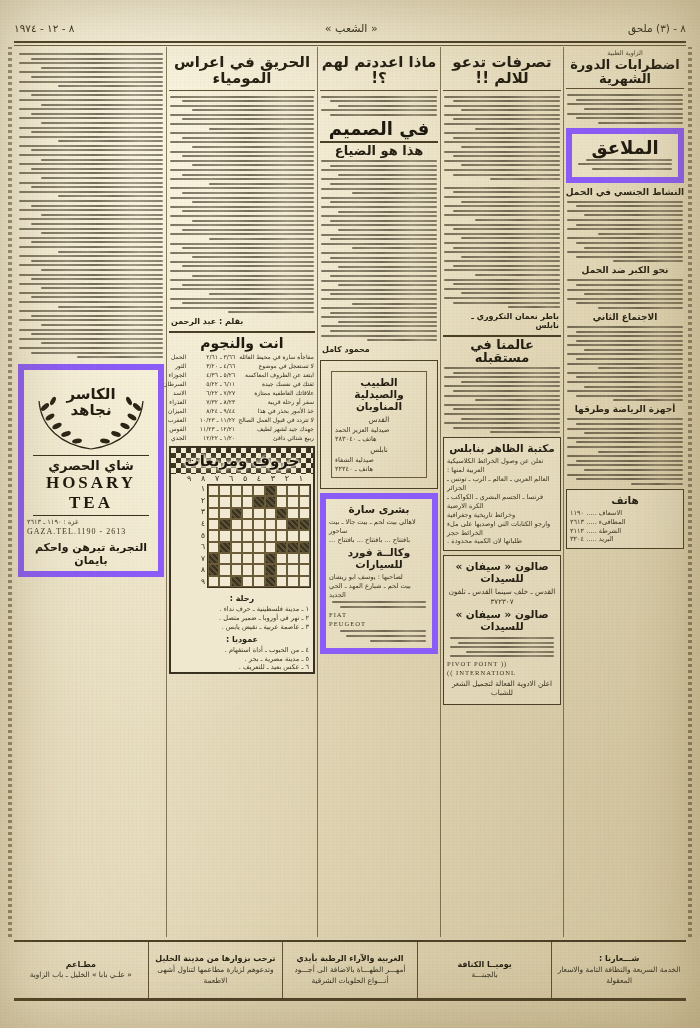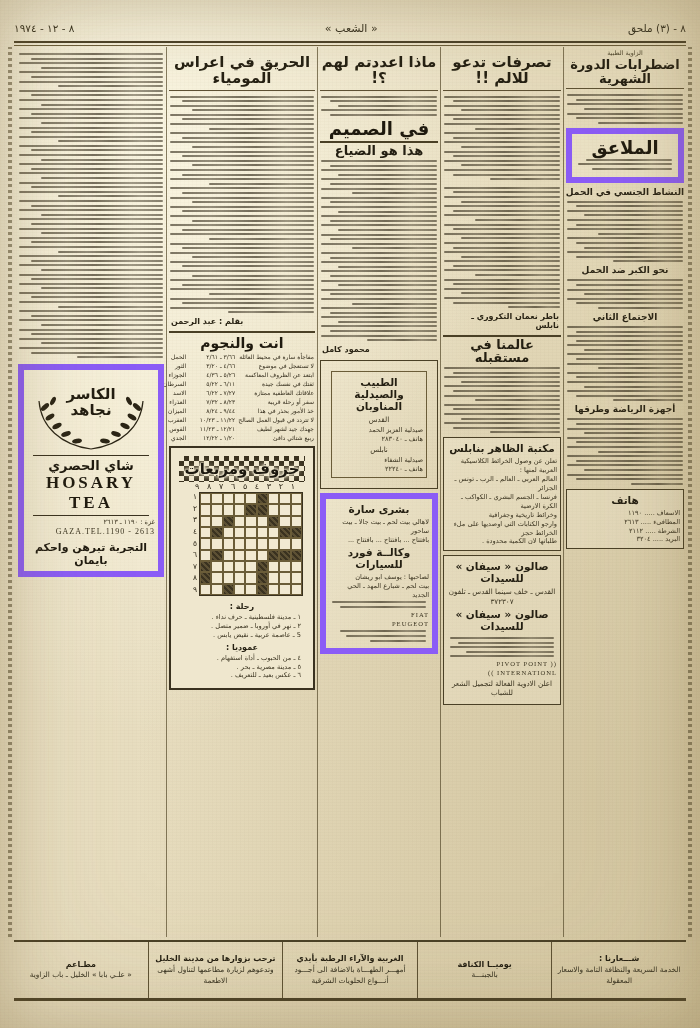--- a/index.html
+++ b/index.html
@@ -112,35 +112,35 @@
     border:1px solid #4a4026;margin:4px 2px;padding:3px 3px 4px;
     background:rgba(255,250,230,.22);
   }
   .box.deco{border:6px solid #8b5cf6;}
   .box-title{
     text-align:center;font-size:10.5px;font-weight:bold;color:#241f12;margin:1px 0 3px;
   }
   .box-sub{
     text-align:center;font-size:7.2px;color:#3b3420;margin:1px 0 2px;line-height:1.3;
   }
-  .box-line{text-align:right;font-size:6.6px;color:#3b3420;line-height:1.35;}
+  .box-line{text-align:left;font-size:6.6px;color:#3b3420;line-height:1.35;}
   .latin{
     font-family:"Liberation Serif","DejaVu Serif",serif;
     letter-spacing:1px;
   }
 
   
   .frame-deco{
     border:1px solid #4a4026;padding:10px;margin:4px 2px;
   }
   .frame-deco > .inner{border:1px solid #6a5c38;padding:3px;}
 
   
   .xw-head{
-    border:2px solid #3a3220;margin:4px 2px 2px;padding:8px;
+    border:2px solid #3a3220;margin:4px 2px 2px;padding:0;
     background:#efe7ce;
   }
   .xw-title{
     position:relative;height:26px;overflow:hidden;
     background-image:
       repeating-conic-gradient(#3a3220 0% 25%, #efe7ce 0% 50%);
     background-size:10px 10px;
     display:flex;align-items:center;justify-content:center;
   }
   .xw-title span{
@@ -814,21 +814,21 @@
             <span>٦</span>
             <span>٧</span>
             <span>٨</span>
             <span>٩</span>
           </div>
         </div>
         <div class="xw-clues">
           <div class="clue-h">رحلة :</div>
           <div class="box-line" style="text-align:right">١ ـ مدينة فلسطينية ـ حرف نداء .</div>
           <div class="box-line" style="text-align:right">٢ ـ نهر في أوروبا ـ ضمير متصل .</div>
-          <div class="box-line" style="text-align:right">5 ـ عاصمة عربية ـ نقيض يابس .</div>
+          <div class="box-line" style="text-align:right">٣ ـ عاصمة عربية ـ نقيض يابس .</div>
           <div class="clue-h">عموديا :</div>
           <div class="box-line" style="text-align:right">٤ ـ من الحبوب ـ أداة استفهام .</div>
           <div class="box-line" style="text-align:right">٥ ـ مدينة مصرية ـ بحر .</div>
           <div class="box-line" style="text-align:right">٦ ـ عكس بعيد ـ للتعريف .</div>
         </div>
       </div>
     </div>
     <div class="vdiv"></div>
 
     <div class="col c5">

